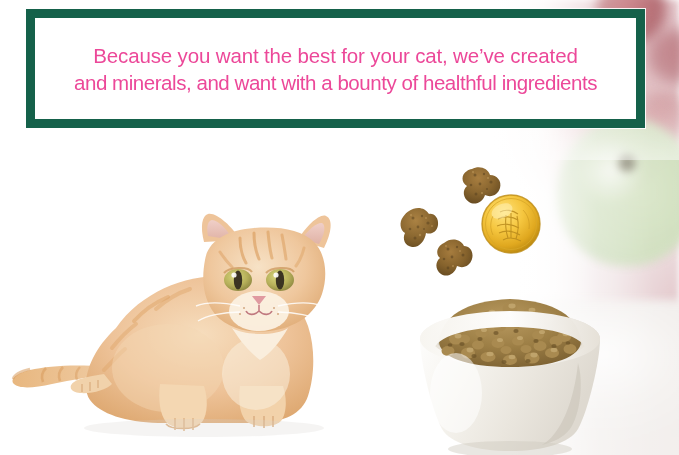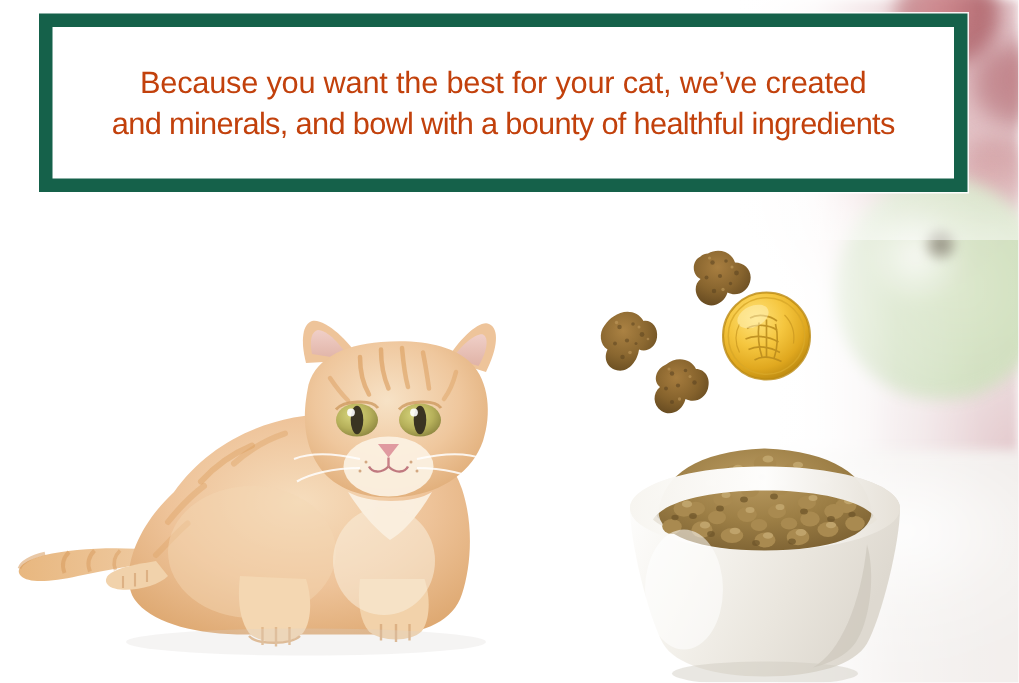--- a/index.html
+++ b/index.html
@@ -149,21 +149,21 @@
     justify-content: center;
   }
   .callout-inner {
     width: 100%;
     padding: 0 4px;
     box-sizing: border-box;
     text-align: center;
   }
   .callout-line {
     display: block;
-    color: #c2410c;
+    color: #ec4899;
     font-family: "Liberation Sans", sans-serif;
     font-size: 20.5px;
     line-height: 27px;
     letter-spacing: -0.15px;
     white-space: nowrap;
   }
   .callout-line.l3 {
     letter-spacing: -0.45px;
   }
 
@@ -226,21 +226,21 @@
     <div class="bg-apple-stem"></div>
     <div class="bg-cloth"></div>
     <div class="bg-whiteout"></div>
     <div class="bg-whiteout-top"></div>
     <span class="sr-only">Blurred photo of a green apple and red fruit</span>
   </div>
 
   <div class="callout">
     <div class="callout-inner">
       <span class="callout-line l1">Because you want the best for your cat, we’ve created</span>
-      <span class="callout-line l3">and minerals, and bowl with a bounty of healthful ingredients</span>
+      <span class="callout-line l3">and minerals, and want with a bounty of healthful ingredients</span>
     </div>
   </div>
 
   <div class="cat">
     <span class="sr-only">Orange ginger tabby cat lying down facing forward</span>
     <svg viewBox="0 0 352 272" xmlns="http://www.w3.org/2000/svg" aria-hidden="true">
       <defs>
         <radialGradient id="furBody" cx="50%" cy="40%" r="70%">
           <stop offset="0%" stop-color="#f6ddbd"></stop>
           <stop offset="55%" stop-color="#eec399"></stop>

